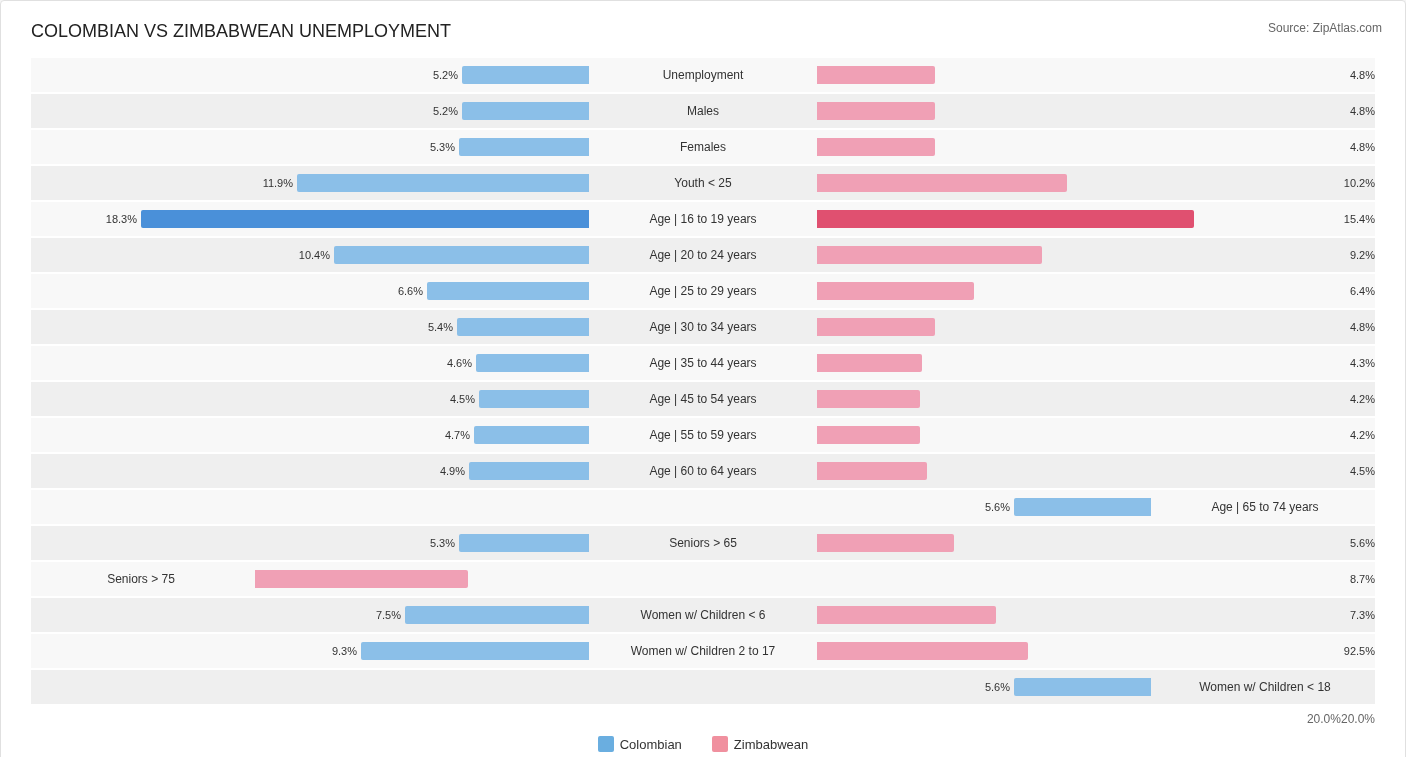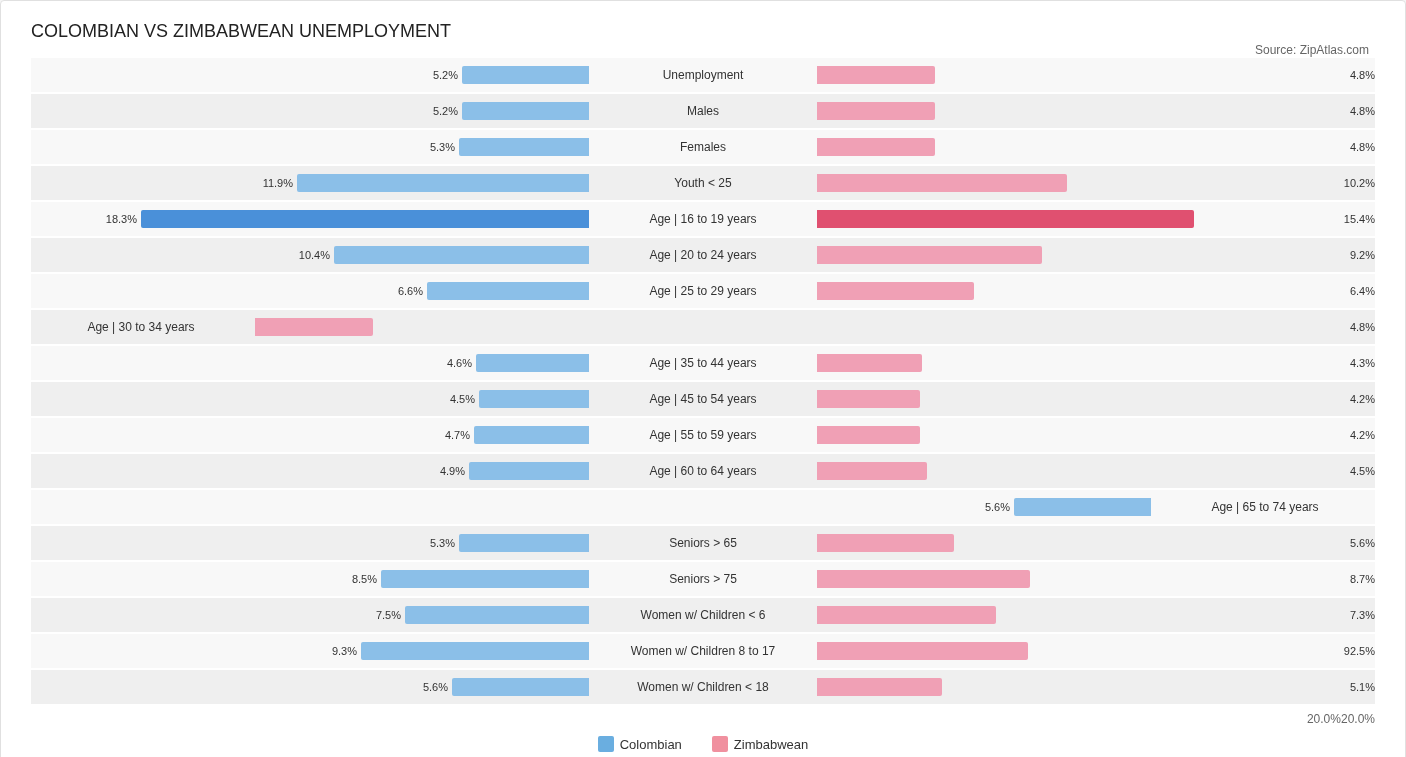--- a/index.html
+++ b/index.html
@@ -23,24 +23,23 @@
     .chart-title {
       font-size: 18px;
       font-weight: normal;
       text-transform: uppercase;
       color: #222;
       margin-bottom: 4px;
     }
     .chart-source {
       position: absolute;
       top: 20px;
-      right: 36px;
+      right: 23px;
       font-size: 12px;
       color: #666;
-      margin-top: 22px;
     }
     .chart-area {
       margin-top: 16px;
       position: relative;
     }
     .bar-row {
       display: flex;
       align-items: center;
       height: 34px;
       margin-bottom: 2px;
@@ -268,20 +267,26 @@
       </div>
       <div class="label-center">Age | 25 to 29 years</div>
       <div class="right-side">
         <div class="right-group">
           <div class="bar-pink" style="width:157px; background:#f0a0b5;"></div>
           <span class="val-right">6.4%</span>
         </div>
       </div>
     </div>
       <div class="bar-row">
+      <div class="left-side">
+        <div class="left-group">
+          <span class="val-left">5.4%</span>
+          <div class="bar-blue" style="width:132px; background:#8bbfe8;"></div>
+        </div>
+      </div>
       <div class="label-center">Age | 30 to 34 years</div>
       <div class="right-side">
         <div class="right-group">
           <div class="bar-pink" style="width:118px; background:#f0a0b5;"></div>
           <span class="val-right">4.8%</span>
         </div>
       </div>
     </div>
       <div class="bar-row">
       <div class="left-side">
@@ -361,26 +366,20 @@
       </div>
       <div class="label-center">Seniors &gt; 65</div>
       <div class="right-side">
         <div class="right-group">
           <div class="bar-pink" style="width:137px; background:#f0a0b5;"></div>
           <span class="val-right">5.6%</span>
         </div>
       </div>
     </div>
       <div class="bar-row">
-      <div class="left-side">
-        <div class="left-group">
-          <span class="val-left">8.5%</span>
-          <div class="bar-blue" style="width:208px; background:#8bbfe8;"></div>
-        </div>
-      </div>
       <div class="label-center">Seniors &gt; 75</div>
       <div class="right-side">
         <div class="right-group">
           <div class="bar-pink" style="width:213px; background:#f0a0b5;"></div>
           <span class="val-right">8.7%</span>
         </div>
       </div>
     </div>
       <div class="bar-row">
       <div class="left-side">
@@ -397,42 +396,36 @@
         </div>
       </div>
     </div>
       <div class="bar-row">
       <div class="left-side">
         <div class="left-group">
           <span class="val-left">9.3%</span>
           <div class="bar-blue" style="width:228px; background:#8bbfe8;"></div>
         </div>
       </div>
-      <div class="label-center">Women w/ Children 8 to 17</div>
+      <div class="label-center">Women w/ Children 2 to 17</div>
       <div class="right-side">
         <div class="right-group">
           <div class="bar-pink" style="width:211px; background:#f0a0b5;"></div>
           <span class="val-right">92.5%</span>
         </div>
       </div>
     </div>
       <div class="bar-row">
       <div class="left-side">
         <div class="left-group">
           <span class="val-left">5.6%</span>
           <div class="bar-blue" style="width:137px; background:#8bbfe8;"></div>
         </div>
       </div>
       <div class="label-center">Women w/ Children &lt; 18</div>
-      <div class="right-side">
-        <div class="right-group">
-          <div class="bar-pink" style="width:125px; background:#f0a0b5;"></div>
-          <span class="val-right">5.1%</span>
-        </div>
-      </div>
     </div>
     </div>
 
   <div class="axis-labels">
     <span class="axis-label">20.0%</span>
     <span class="axis-label">20.0%</span>
   </div>
 
   <div class="legend">
     <div class="legend-item">

